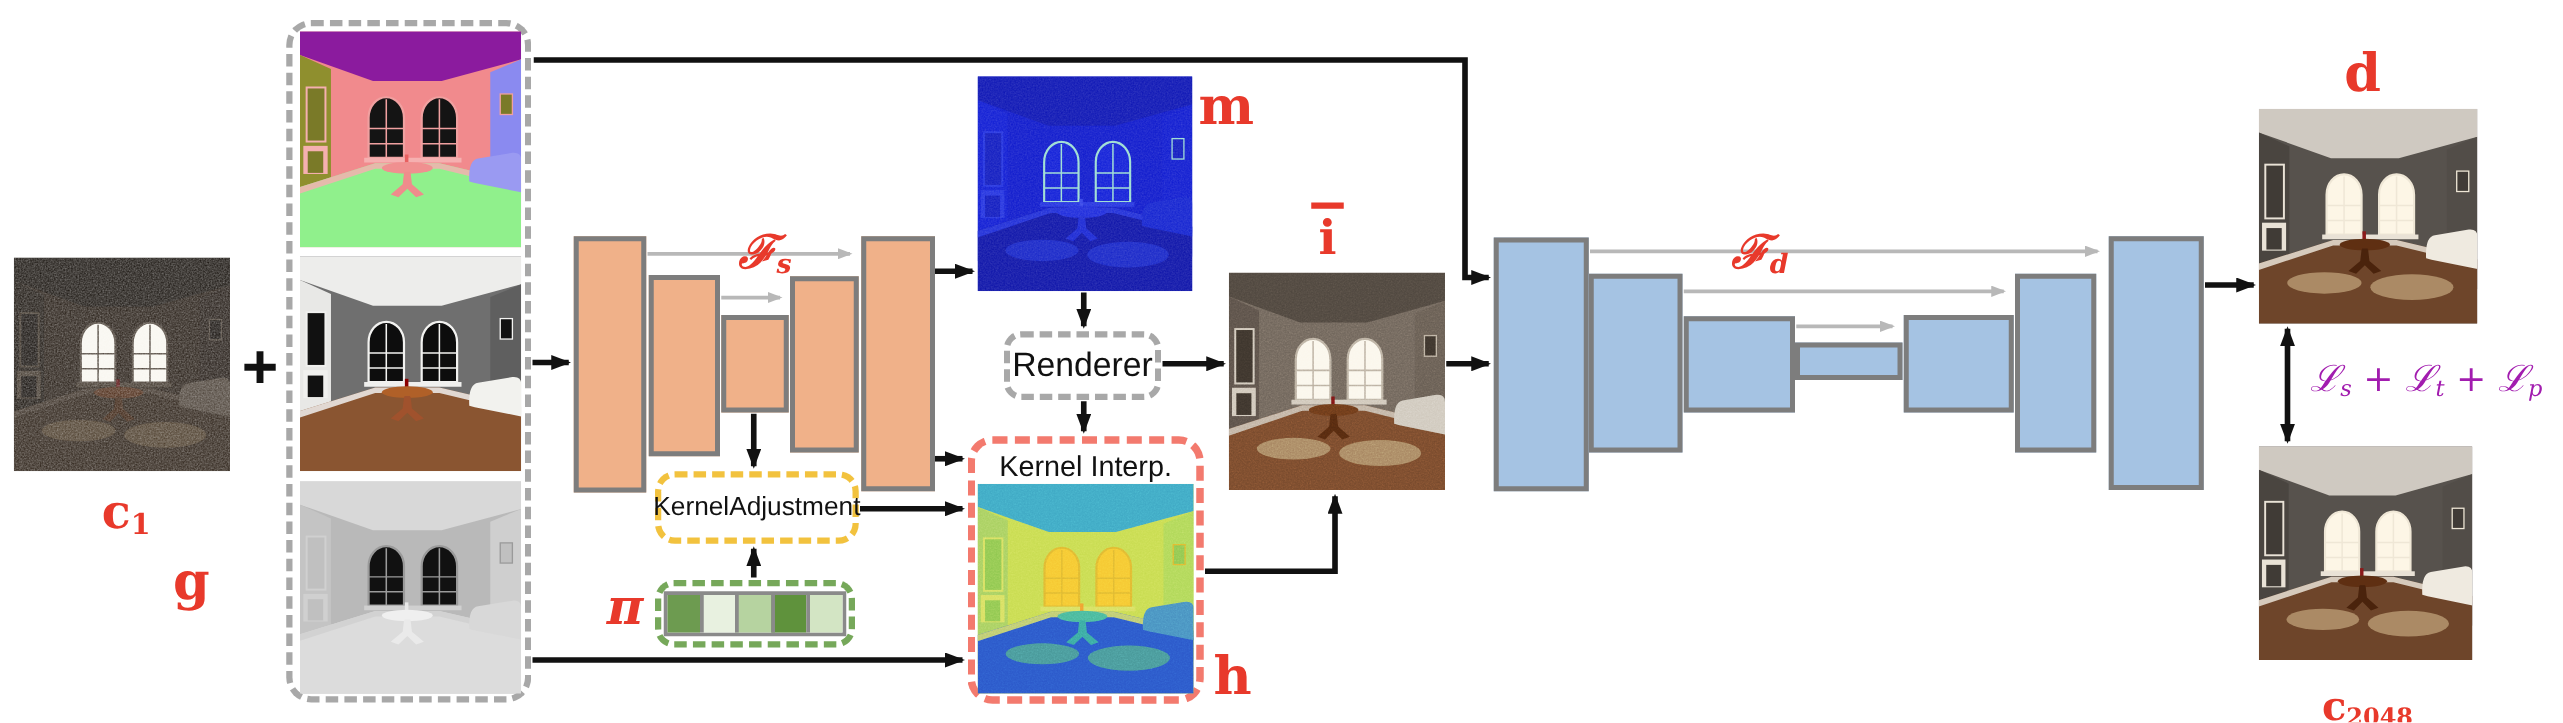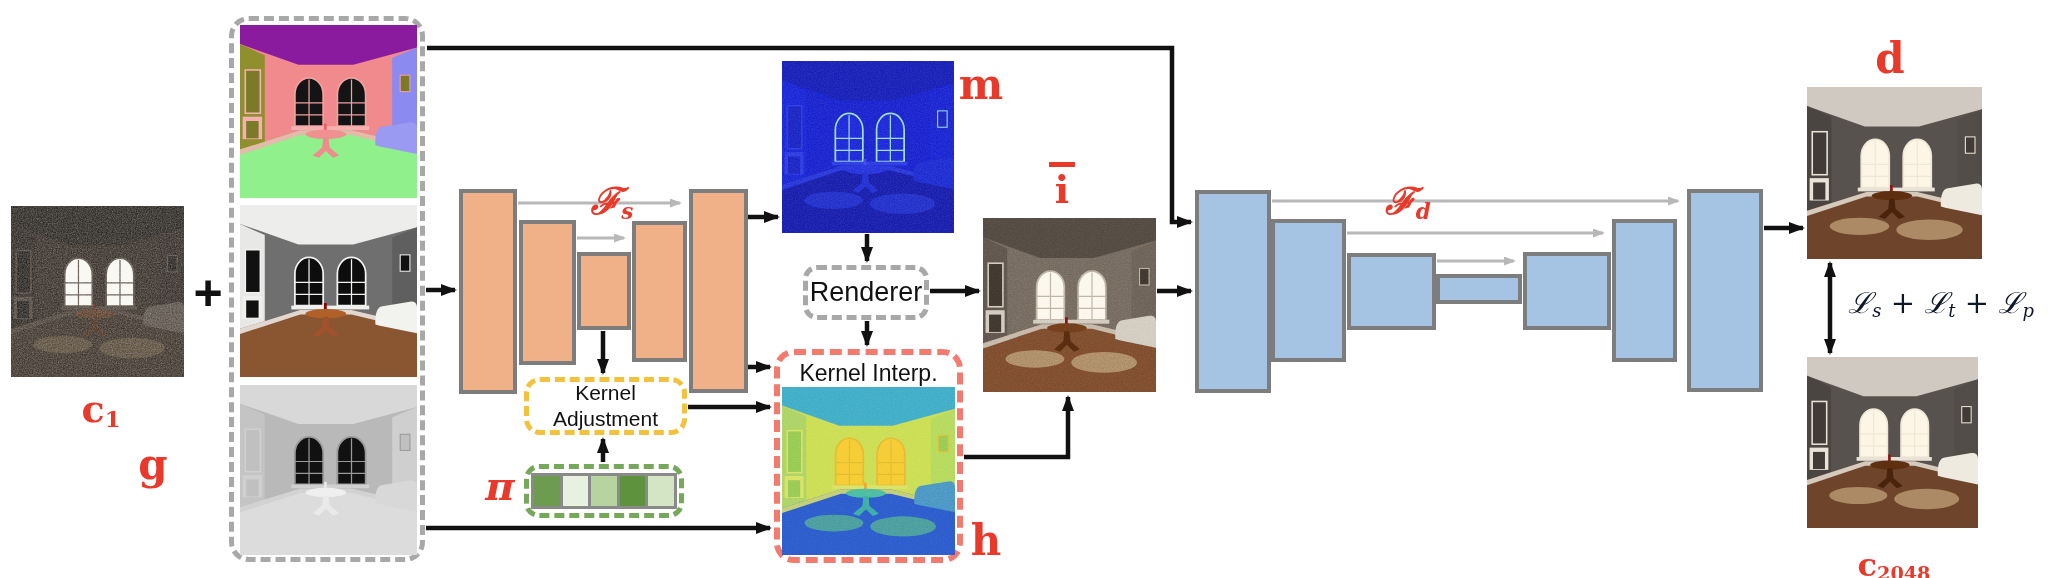--- a/index.html
+++ b/index.html
@@ -9,21 +9,21 @@
   .block{position:absolute;box-sizing:border-box;border:4px solid #7d7d7d;z-index:2;}
   .enc{background:#f0b189;}
   .dec{background:#a5c3e3;}
   
   .connectors{position:absolute;left:0;top:0;z-index:1;}
   
   .dashbox{position:absolute;box-sizing:border-box;background:#fff;z-index:2;}
   #gbox{border:5px dashed #a8a8a8;border-radius:20px;background:#fff;z-index:0;}
   #renderer-box{border:5px dashed #a8a8a8;border-radius:14px;display:flex;align-items:center;justify-content:center;
                 font-size:27px;color:#111;}
-  #ka-box{border:5px dashed #f2c23e;border-radius:16px;display:flex;flex-direction:column;align-items:center;justify-content:center;
+  #ka-box{border:5px dashed #f2c23e;border-radius:16px;display:flex;align-items:center;justify-content:center;
           font-size:21px;line-height:1.25;color:#111;text-align:center;}
   #pi-box{border:5px dashed #76a85a;border-radius:15px;display:flex;align-items:center;justify-content:center;}
   #ki-box{border:6px dashed #f37a6e;border-radius:20px;}
   .ki-title{position:absolute;left:0;top:5px;width:100%;text-align:center;font-size:23px;color:#111;white-space:nowrap;}
   .pi-row{display:flex;width:140px;height:30px;border:3px solid #8a8a8a;box-sizing:content-box;}
   .pi-cell{flex:1;}
   .pi-cell + .pi-cell{border-left:3px solid #8a8a8a;}
   
   .img{position:absolute;overflow:hidden;z-index:1;}
   .img svg.scene{position:absolute;left:0;top:0;width:100%;height:100%;display:block;}
@@ -51,21 +51,21 @@
         --trim:#e9e2d6;--couch:#efeae0;--tabletop:#5f2f12;--tableleg:#4a230c;--accent1:#403b36;--glow:#e8cfa0;--deco:#8b1a1a;}
   
   .lbl{position:absolute;text-align:center;line-height:1;z-index:3;}
   .red{color:#e8392b;font-family:"DejaVu Serif",serif;font-weight:bold;}
   .sub{font-size:.6em;vertical-align:-0.22em;}
   .flabel{font-family:"DejaVu Serif",serif;font-style:italic;font-weight:bold;font-size:37px;margin-top:33px;}
   .flabel .sub{font-size:.58em;}
   #lbl-pi{font-family:"DejaVu Serif",serif;font-style:italic;font-weight:bold;font-size:40px;}
   .ibar-bar{width:26px;height:5px;background:#e8392b;margin:0 auto 4px auto;}
   #plus{font-size:50px;font-weight:bold;color:#111;font-family:"Liberation Sans",sans-serif;}
-  #loss{font-family:"DejaVu Serif",serif;font-style:italic;font-size:29px;color:#0f172a;white-space:nowrap;}
+  #loss{font-family:"DejaVu Serif",serif;font-style:italic;font-size:29px;color:#a21caf;white-space:nowrap;}
   #loss .sub{font-size:.62em;}
 </style>
 </head>
 <body>
 
 <div class="stage">
 
   <svg width="0" height="0" style="position:absolute" aria-hidden="true">
     <defs>
       <g id="room">

